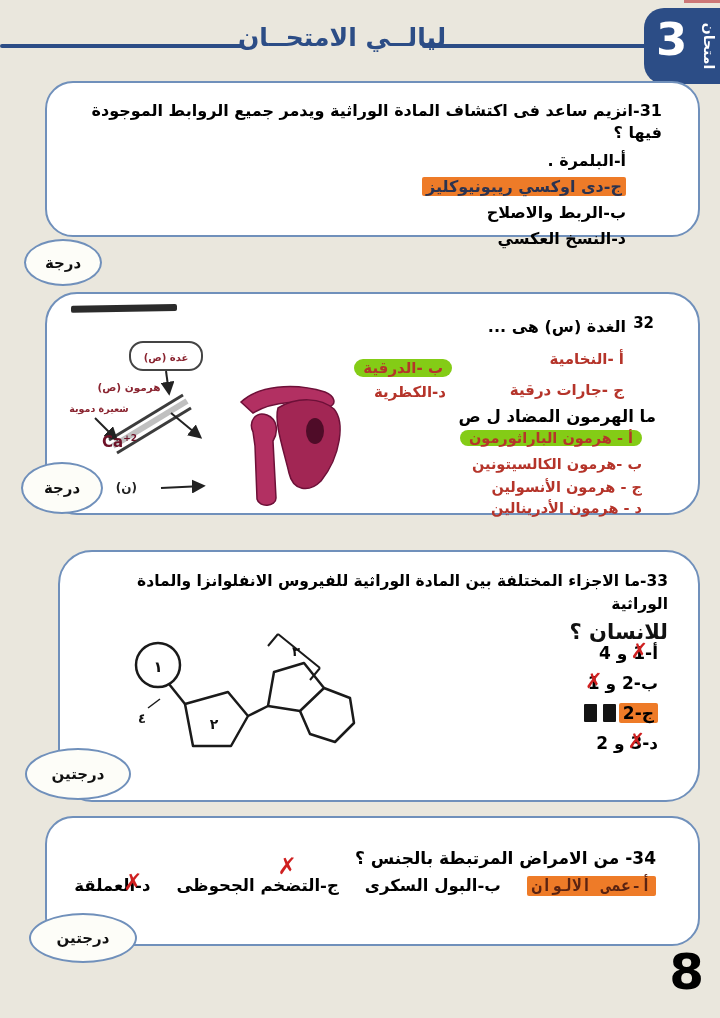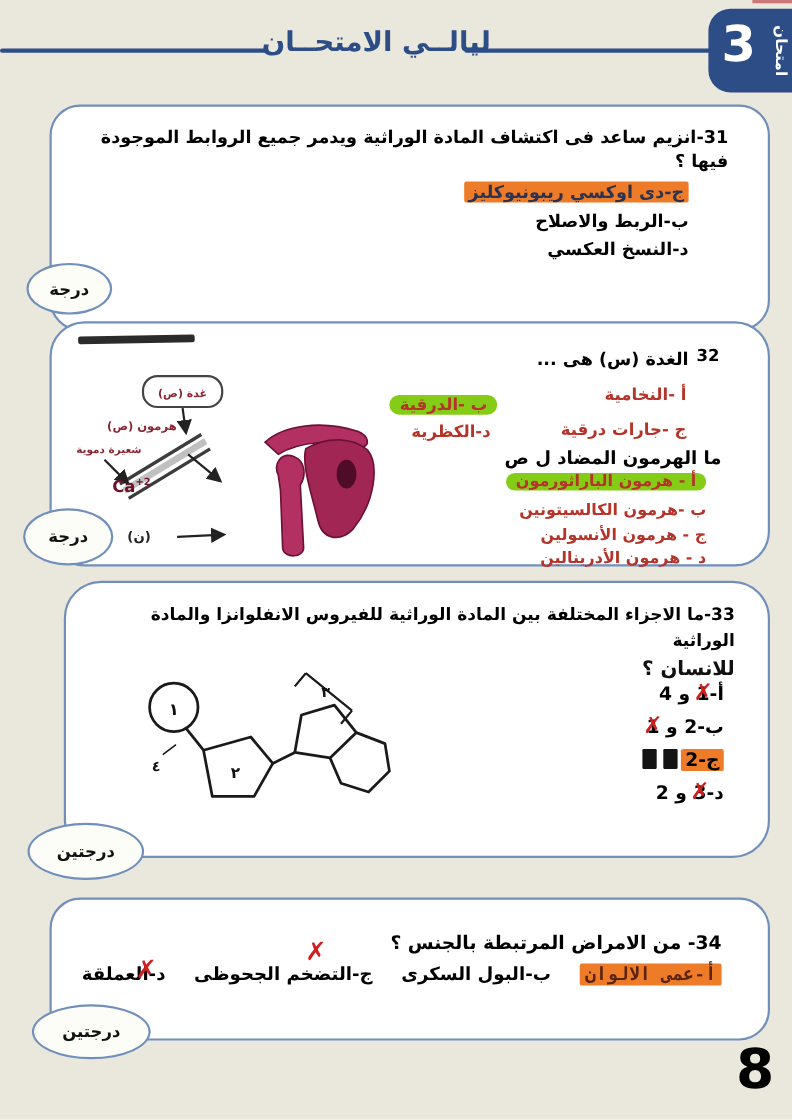--- a/index.html
+++ b/index.html
@@ -31,23 +31,23 @@
     position:absolute; top:50%; right:-12px;
     transform:translateY(-50%) rotate(90deg);
     color:#fff; font-weight:bold; font-size:14px; white-space:nowrap;
   }
   
   .qbox {
     position:absolute; background:#fff;
     border:2.5px solid #7090bb; border-radius:28px;
     box-sizing:border-box;
   }
-  .q31 { left:45px; top:95px;  width:655px; height:206px; }
+  .q31 { left:45px; top:81px;  width:655px; height:156px; }
   .q32 { left:45px; top:292px; width:655px; height:223px; border-radius:32px; }
-  .q33 { left:58px; top:528px; width:642px; height:252px; border-radius:34px; }
+  .q33 { left:58px; top:550px; width:642px; height:252px; border-radius:34px; }
   .q34 { left:45px; top:816px; width:655px; height:130px; }
   .points {
     position:absolute; background:#fdfdf8;
     border:2.5px solid #7090bb; border-radius:50%;
     display:flex; align-items:center; justify-content:center;
     font-weight:bold; font-size:15px; color:#111; z-index:6;
     box-sizing:border-box;
   }
   .pts31 { left:24px; top:239px; width:78px;  height:47px; }
   .pts32 { left:21px; top:462px; width:82px;  height:52px; }
@@ -74,21 +74,21 @@
   .q32 .oB { top:53px; right:246px; font-size:15px; }
   .q32 .oC { top:87px; right:74px;  font-size:15px; }
   .q32 .oD { top:89px; right:252px; font-size:15px; }
   .q32 .t2 { top:113px; right:42px; font-size:16.5px; color:#000; }
   .q32 .hopt { right:56px; font-size:14.5px; }
   .q32 .l1 { top:136px; } .q32 .l2 { top:162px; }
   .q32 .l3 { top:185px; } .q32 .l4 { top:206px; }
   .fig1 { position:absolute; left:6px; top:6px; }
   
   .q33 .q-title { margin:18px 30px 0 40px; font-size:15.5px; line-height:1.5; }
-  .q33 .q-title2 { margin:0 30px 0 40px; font-size:18px; line-height:1.5; font-weight:bold; }
+  .q33 .q-title2 { margin:0 30px 0 40px; font-size:21px; line-height:1.5; font-weight:bold; }
   .q33-opts { position:absolute; top:86px; right:40px; text-align:right; font-size:17px; font-weight:bold; line-height:30px; color:#000; }
   .strk { position:relative; display:inline-block; }
   .xmark { position:absolute; color:#cf2020; font-weight:bold; font-size:21px; line-height:1; pointer-events:none; }
   .xm-c { left:50%; top:50%; transform:translate(-50%,-55%); }
   .blk { display:inline-block; width:13px; height:18px; background:#141414; margin:0 3px; vertical-align:-3px; border-radius:1px; }
   .fig2 { position:absolute; left:28px; top:64px; }
   
   .q34 .q-title { margin:30px 42px 0 0; font-size:17px; }
   .q34-row { display:flex; gap:26px; margin:8px 42px 0 0; font-size:16.5px; font-weight:bold; color:#000; }
   .q34-row > span { position:relative; white-space:nowrap; }
@@ -106,20 +106,21 @@
   <div class="hline hline-right"></div>
   <div class="top-sliver"></div>
   <div class="badge">
     <span class="badge-num">3</span>
     <span class="badge-side">امتحان</span>
   </div>
 
   <section class="qbox q31" dir="rtl">
     <div class="q-title">31-انزيم ساعد فى اكتشاف المادة الوراثية ويدمر جميع الروابط الموجودة فيها ؟</div>
     <div class="q31-opts">
+      <div><span>أ-البلمرة   .</span></div>
       <div><span class="hl navy-text">ج-دى اوكسي ريبونيوكليز</span></div>
       <div><span>ب-الربط والاصلاح</span></div>
       <div><span>د-النسخ العكسي</span></div>
     </div>
   </section>
   <div class="points pts31">
       <span>درجة</span>
     </div>
 
   <section class="qbox q32" dir="rtl">

